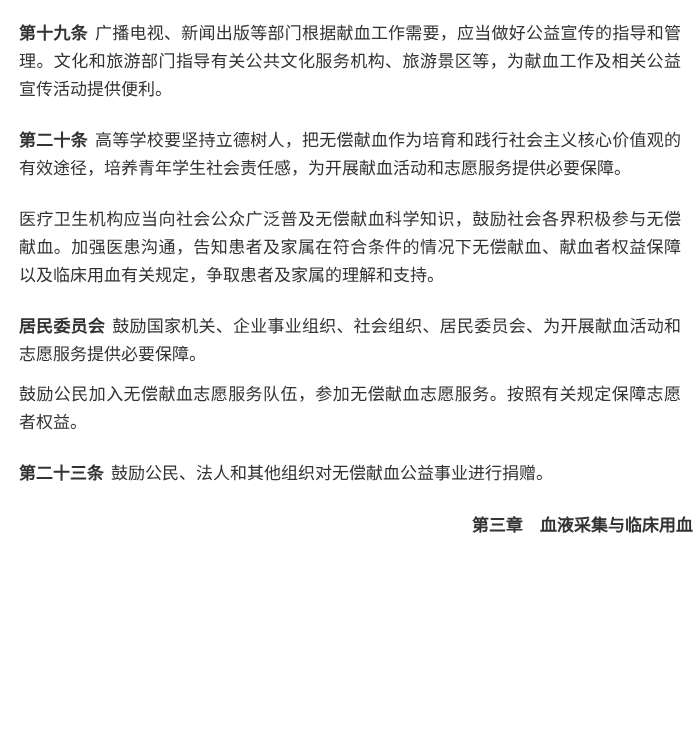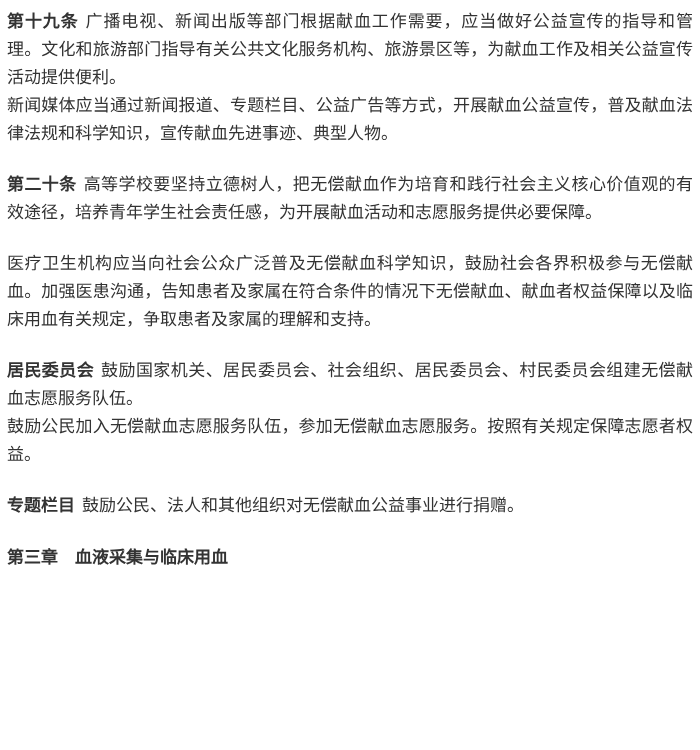--- a/index.html
+++ b/index.html
@@ -15,63 +15,62 @@
     background: #ffffff;
     color: #333333;
     font-family: "Liberation Sans", "DejaVu Sans", sans-serif;
     font-size: 17px;
     line-height: 28px;
   }
   .article {
     margin: 0 0 23px 0;
   }
   .para {
-    margin: 0;
+    margin: 12px;
     padding: 0;
     text-align: justify;
     text-justify: inter-ideograph;
     word-break: break-all;
     overflow-wrap: anywhere;
   }
   .art-num {
     font-weight: bold;
     margin-right: 7px;
   }
   .chapter-heading {
     margin: 24px 0 0 0;
     padding: 0;
-    text-align: left;
+    text-align: right;
     font-size: 17px;
     line-height: 28px;
     font-weight: bold;
     color: #333333;
   }
 </style>
 </head>
 <body>
 
 <div class="page">
 
   <div class="article">
     <p class="para"><b class="art-num">第十九条</b><span>广播电视、新闻出版等部门根据献血工作需要，应当做好公益宣传的指导和管理。文化和旅游部门指导有关公共文化服务机构、旅游景区等，为献血工作及相关公益宣传活动提供便利。</span></p>
-    <p class="para">新闻媒体应当通过新闻报道、专题栏目、公益广告等方式，开展献血公益宣传，普及献血法律法规和科学知识，宣传献血先进事迹、典型人物。</p>
   </div>
 
   <div class="article">
     <p class="para"><b class="art-num">第二十条</b><span>高等学校要坚持立德树人，把无偿献血作为培育和践行社会主义核心价值观的有效途径，培养青年学生社会责任感，为开展献血活动和志愿服务提供必要保障。</span></p>
   </div>
 
   <div class="article">
     <p class="para">医疗卫生机构应当向社会公众广泛普及无偿献血科学知识，鼓励社会各界积极参与无偿献血。加强医患沟通，告知患者及家属在符合条件的情况下无偿献血、献血者权益保障以及临床用血有关规定，争取患者及家属的理解和支持。</p>
   </div>
 
   <div class="article">
-    <p class="para"><b class="art-num">居民委员会</b><span>鼓励国家机关、居民委员会、社会组织、居民委员会、村民委员会组建无偿献血志愿服务队伍。</span></p>
+    <p class="para"><b class="art-num">居民委员会</b><span>鼓励国家机关、企业事业组织、社会组织、居民委员会、为开展献血活动和志愿服务提供必要保障。</span></p>
     <p class="para">鼓励公民加入无偿献血志愿服务队伍，参加无偿献血志愿服务。按照有关规定保障志愿者权益。</p>
   </div>
 
   <div class="article">
-    <p class="para"><b class="art-num">专题栏目</b><span>鼓励公民、法人和其他组织对无偿献血公益事业进行捐赠。</span></p>
+    <p class="para"><b class="art-num">第二十三条</b><span>鼓励公民、法人和其他组织对无偿献血公益事业进行捐赠。</span></p>
   </div>
 
   <h3 class="chapter-heading">第三章　血液采集与临床用血</h3>
 
 </div>
 
 </body></html>

